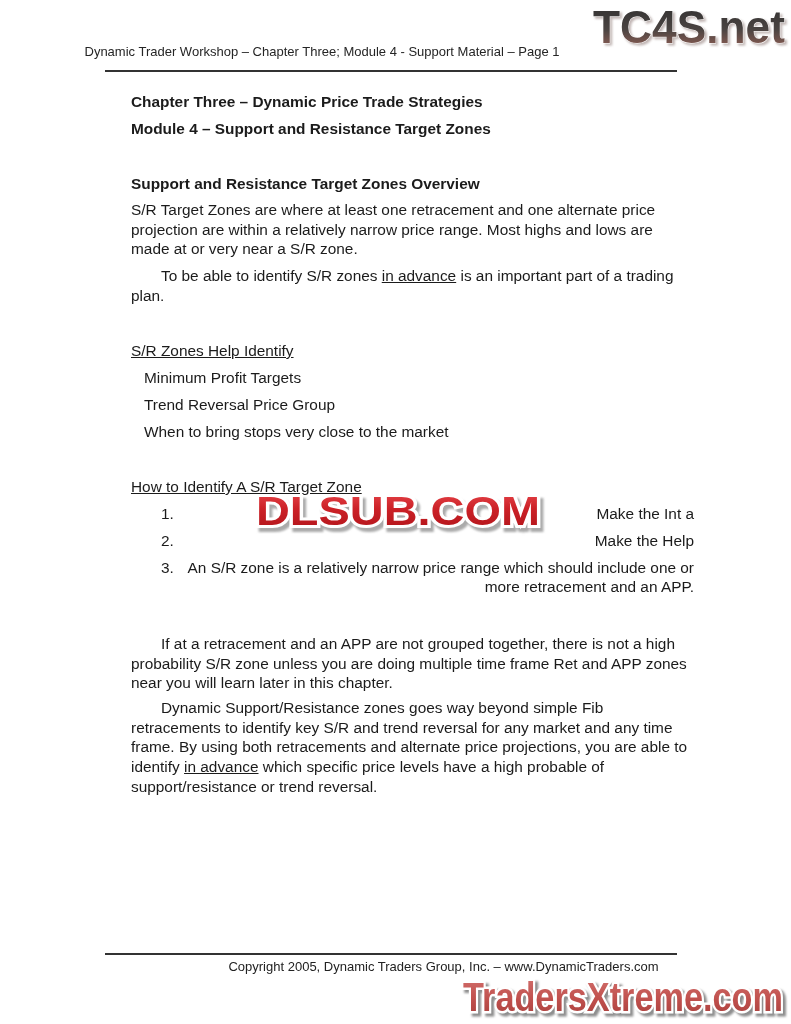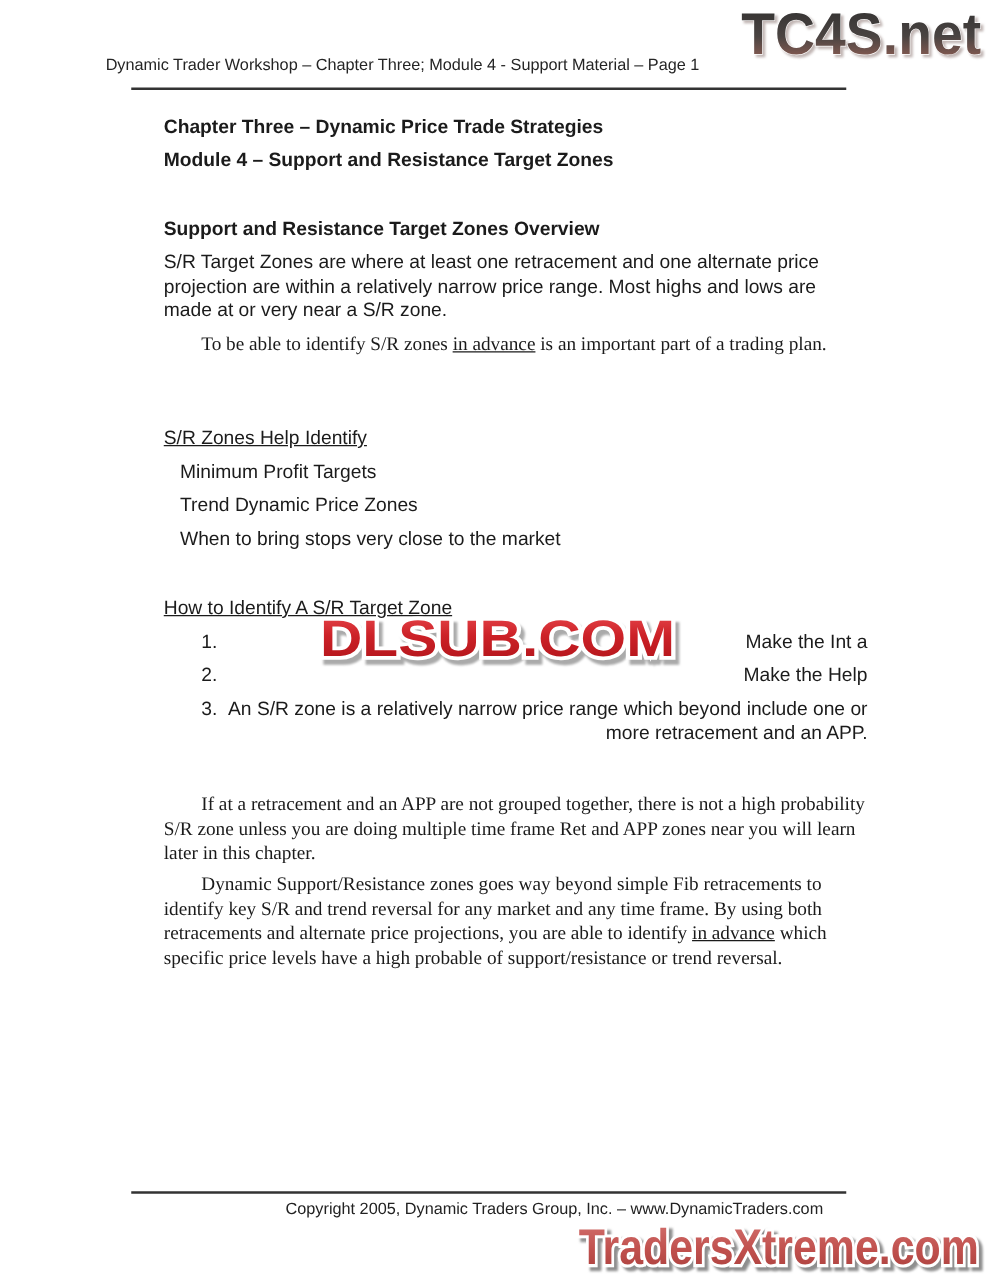--- a/index.html
+++ b/index.html
@@ -9,21 +9,21 @@
     font-family:"Liberation Sans", sans-serif;
     color:#1b1b1b;
     position:relative;
     overflow:hidden;
   }
   .abs { position:absolute; }
   .body-text { left:115px; width:563px; font-size:15.4px; line-height:19.7px;margin-left:16px; }
   .bold { font-weight:bold; }
   .uline { text-decoration:underline; }
   p { margin:0; }
-  .indent { text-indent:30px;font-family:Liberation Serif, serif; }
+  .indent { text-indent:30px; }
 
   .hdr-text {
     top:44px; left:0; width:644px;
     text-align:center; font-size:13px; color:#252525;
   }
   .rule {
     left:105px; width:572px; height:0;
     border-top:2px solid #333333;
   }
   .rule-top { top:70px; }
@@ -70,38 +70,38 @@
 <div class="abs body-text bold" style="top:174px">Support and Resistance Target Zones Overview</div>
 
 <p class="abs body-text" style="top:200px">S/R Target Zones are where at least one retracement and one alternate price projection are within a relatively narrow price range. Most highs and lows are made at or very near a S/R zone.</p>
 
 <p class="abs body-text indent" style="top:266px"><span>To be able to identify S/R zones </span><span class="uline">in advance</span><span> is an important part of a trading plan.</span></p>
 
 <div class="abs body-text uline" style="top:341px">S/R Zones Help Identify</div>
 
 <div class="abs body-text plain-list" style="top:368px">
   <div class="li">Minimum Profit Targets</div>
-  <div class="li">Trend Dynamic Price Zones</div>
+  <div class="li">Trend Reversal Price Group</div>
   <div class="li">When to bring stops very close to the market</div>
 </div>
 
 <div class="abs body-text uline" style="top:477px">How to Identify A S/R Target Zone</div>
 
 <div class="abs body-text num-list" style="top:504px">
   <div class="row">
     <span class="num">1.</span>
     <span class="txt">Make the Int a</span>
   </div>
   <div class="row">
     <span class="num">2.</span>
     <span class="txt">Make the Help</span>
   </div>
   <div class="row">
     <span class="num">3.</span>
-    <span class="txt">An S/R zone is a relatively narrow price range which beyond include one or more retracement and an APP.</span>
+    <span class="txt">An S/R zone is a relatively narrow price range which should include one or more retracement and an APP.</span>
   </div>
 </div>
 
 <div class="abs wm-dlsub" style="z-index:5">
   <svg width="300" height="58" viewBox="0 0 300 58">
     <defs>
       <linearGradient id="gradDlsub" x1="0" y1="0" x2="0" y2="1">
         <stop offset="0%" stop-color="#ea4a4f"></stop>
         <stop offset="45%" stop-color="#cc2127"></stop>
         <stop offset="100%" stop-color="#ae1319"></stop>

